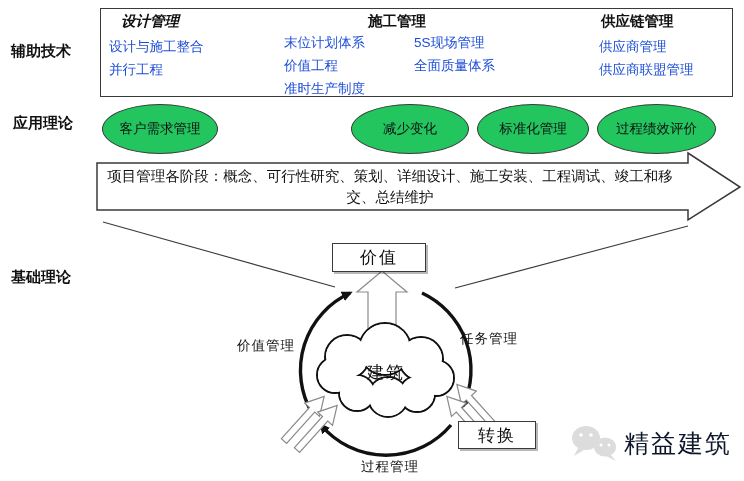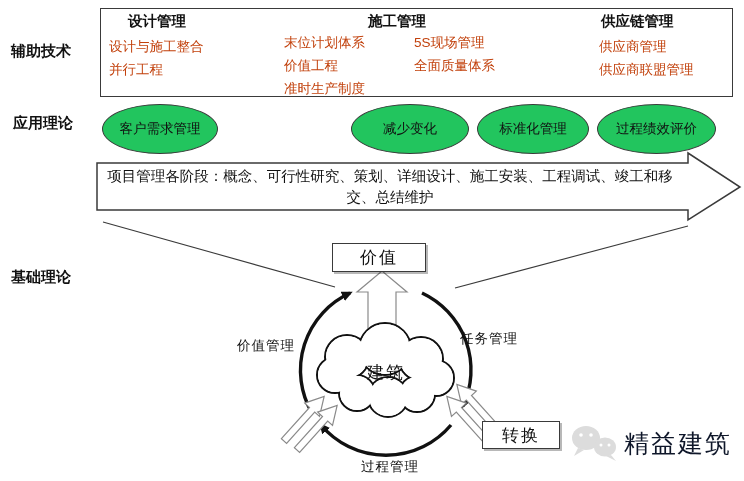--- a/index.html
+++ b/index.html
@@ -11,21 +11,21 @@
   .abs{position:absolute;}
   svg{position:absolute;left:0;top:0;}
   
   .row-label{font-weight:bold;font-size:15px;color:#111;}
   
   .tech-box{
     left:100px;top:8px;width:631px;height:87px;
     border:1.6px solid #3a3a3a;background:#fff;
   }
   .tech-header{position:absolute;font-weight:bold;font-size:14.5px;color:#111;white-space:nowrap;}
-  .tech-item{position:absolute;font-size:13.5px;color:#c2410c;white-space:nowrap;}
+  .tech-item{position:absolute;font-size:13.5px;color:#1d4ed8;white-space:nowrap;}
   
   .ellipse{
     border:1.4px solid #3a3a3a;border-radius:50%;
     display:flex;align-items:center;justify-content:center;
     font-size:13.5px;color:#111;background:#22c55e;box-sizing:border-box;
     white-space:nowrap;
   }
   
   .phase-text{
     left:104px;top:166px;width:572px;height:42px;
@@ -120,21 +120,21 @@
       <circle cx="601" cy="445" r="1.5" fill="#ffffff"></circle>
       <circle cx="609" cy="445" r="1.5" fill="#ffffff"></circle>
     </g>
   </svg>
 
   <div class="abs row-label" style="left:11px;top:42px;">辅助技术</div>
   <div class="abs row-label" style="left:13px;top:114px;">应用理论</div>
   <div class="abs row-label" style="left:11px;top:268px;">基础理论</div>
 
   <div class="abs tech-box">
-    <span class="tech-header" style="left:27px;top:3px;">设计管理</span>
+    <span class="tech-header" style="left:20px;top:3px;font-style:italic;">设计管理</span>
     <span class="tech-item" style="left:8px;top:29px;">设计与施工整合</span>
     <span class="tech-item" style="left:8px;top:52px;">并行工程</span>
 
     <span class="tech-header" style="left:267px;top:3px;">施工管理</span>
     <span class="tech-item" style="left:183px;top:25px;">末位计划体系</span>
     <span class="tech-item" style="left:183px;top:48px;">价值工程</span>
     <span class="tech-item" style="left:183px;top:71px;">准时生产制度</span>
     <span class="tech-item" style="left:313px;top:25px;">5S现场管理</span>
     <span class="tech-item" style="left:313px;top:48px;">全面质量体系</span>
 
@@ -144,21 +144,21 @@
   </div>
 
   <div class="abs ellipse" style="left:102px;top:104px;width:116px;height:50px;">客户需求管理</div>
   <div class="abs ellipse" style="left:351px;top:104px;width:118px;height:50px;">减少变化</div>
   <div class="abs ellipse" style="left:477px;top:104px;width:112px;height:50px;">标准化管理</div>
   <div class="abs ellipse" style="left:597px;top:104px;width:119px;height:50px;">过程绩效评价</div>
 
   <div class="abs phase-text">项目管理各阶段：概念、可行性研究、策划、详细设计、施工安装、工程调试、竣工和移交、总结维护</div>
 
   <div class="abs node-box" style="left:332px;top:243px;width:94px;height:29px;">价值</div>
-  <div class="abs node-box" style="left:482px;top:421px;width:78px;height:28px;">转换</div>
+  <div class="abs node-box" style="left:458px;top:421px;width:78px;height:28px;">转换</div>
 
   <div class="abs arc-label" style="left:237px;top:337px;">价值管理</div>
   <div class="abs arc-label" style="left:460px;top:330px;">任务管理</div>
   <div class="abs arc-label" style="left:361px;top:458px;">过程管理</div>
 
   <div class="abs watermark">
     <span class="watermark-text" style="margin-left:58px;">精益建筑</span>
   </div>
 
 </div>

